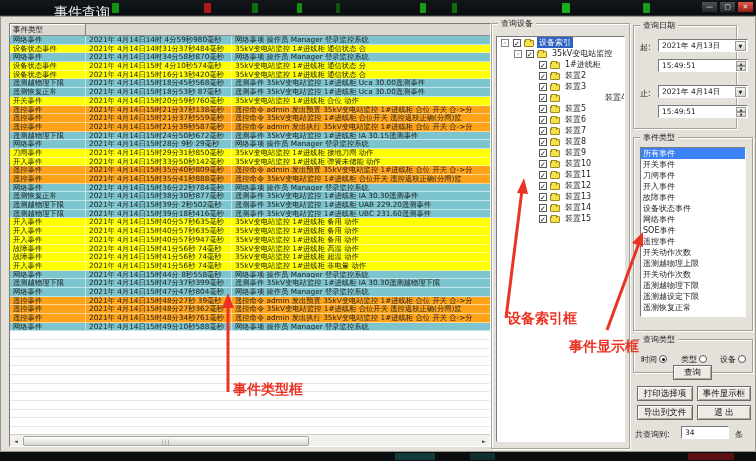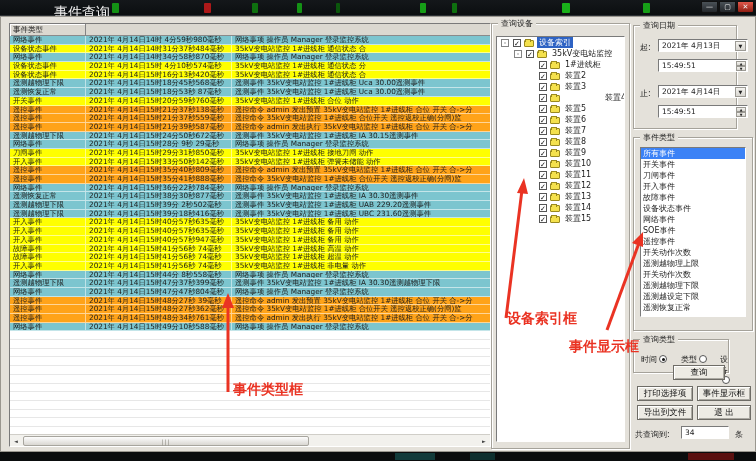--- a/index.html
+++ b/index.html
@@ -444,28 +444,28 @@
         <div class="opt">遥控事件</div>
         <div class="opt">开关动作次数</div>
         <div class="opt">遥测越物理上限</div>
         <div class="opt">开关动作次数</div>
         <div class="opt">遥测越物理下限</div>
         <div class="opt">遥测越设定下限</div>
         <div class="opt">遥测恢复正常</div>
       </div>
   </div>
 
-  <div class="groupbox" style="left:632px;top:322px;width:96px;height:34px;">
+  <div class="groupbox" style="left:632px;top:322px;width:120px;height:34px;">
     <span class="gb-label">查询类型</span>
     <span class="lbl" style="left:7px;top:14px;"><span>时间</span><span class="radio on"></span></span>
     <span class="lbl" style="left:47px;top:14px;"><span>类型</span><span class="radio"></span></span>
     <span class="lbl" style="left:86px;top:14px;"><span>设备</span><span class="radio"></span></span>
   </div>
 
-  <button class="btn" style="left:672px;top:348px;width:52px;height:15px;">查询</button>
+  <button class="btn" style="left:672px;top:348px;width:39px;height:15px;">查询</button>
   <button class="btn" style="left:636px;top:369px;width:56px;height:15px;">打印选择项</button>
   <button class="btn" style="left:696px;top:369px;width:54px;height:15px;">事件显示框</button>
   <button class="btn" style="left:636px;top:388px;width:56px;height:15px;">导出到文件</button>
   <button class="btn" style="left:696px;top:388px;width:54px;height:15px;">退 出</button>
 
   <span class="lbl" style="left:634px;top:412px;">共查询到:</span>
   <div class="sunken" style="left:680px;top:409px;width:48px;height:13px;">
     <span>34</span>
   </div>
   <span class="lbl" style="left:734px;top:412px;">条</span>

